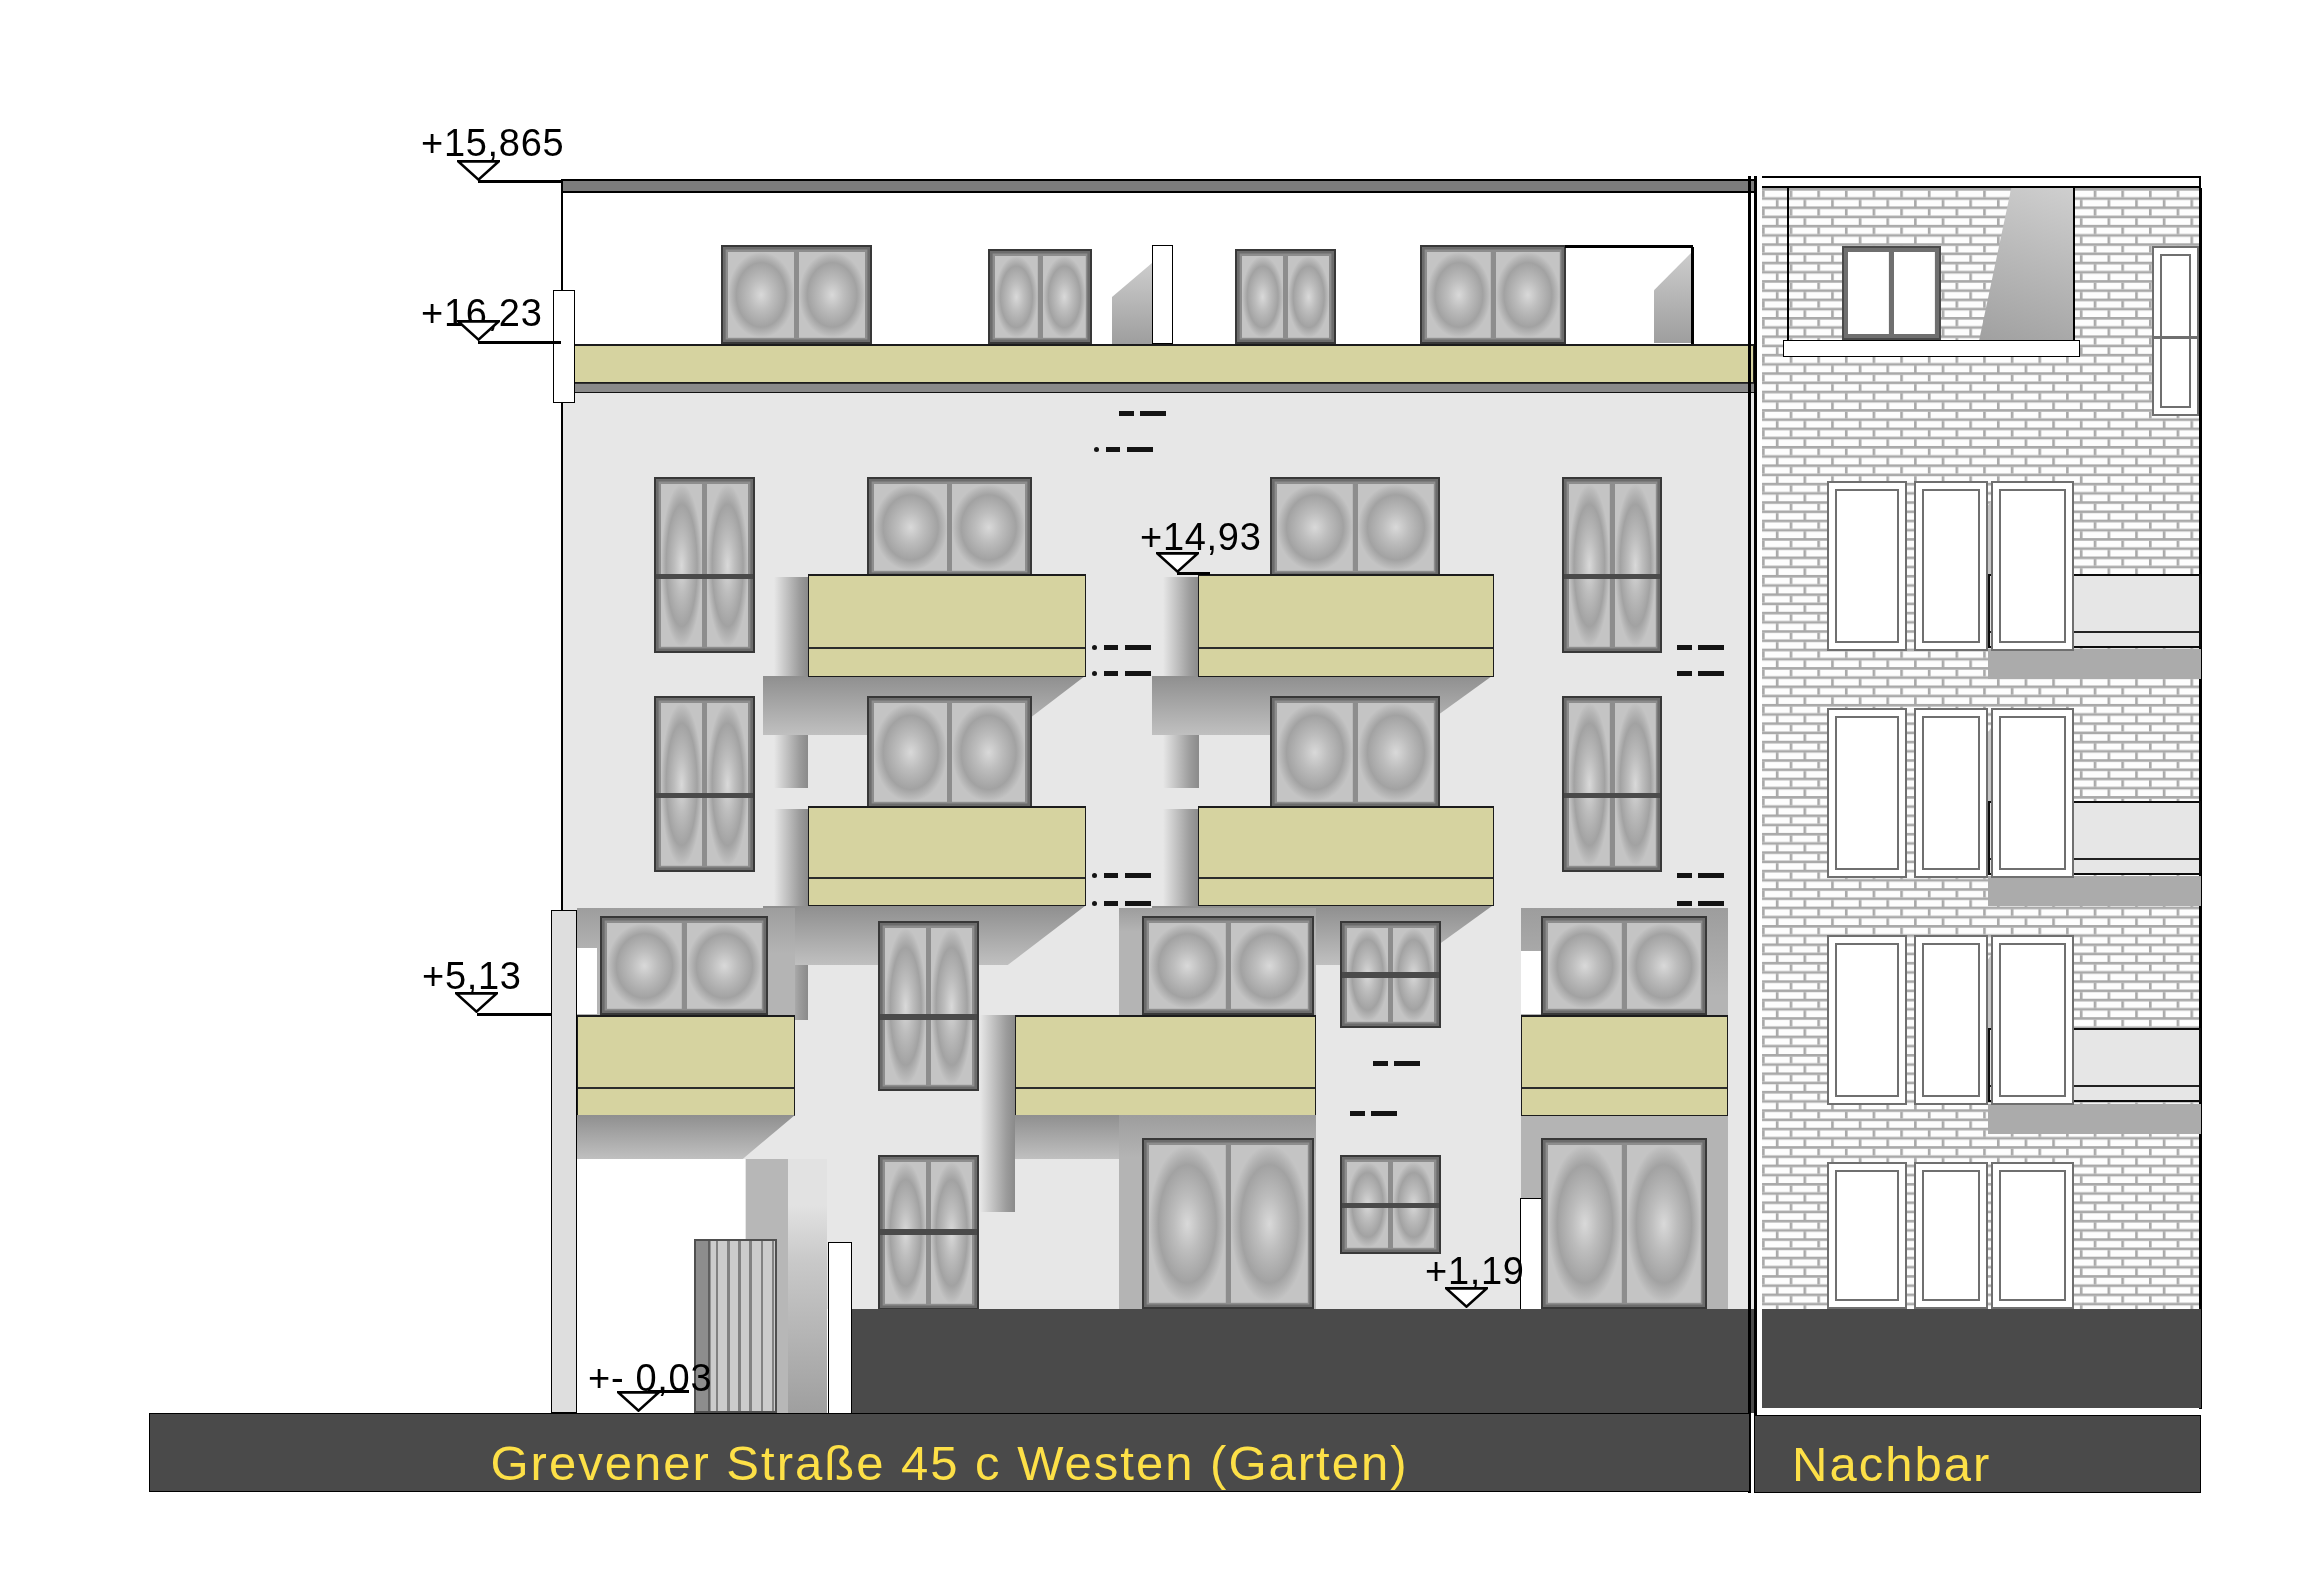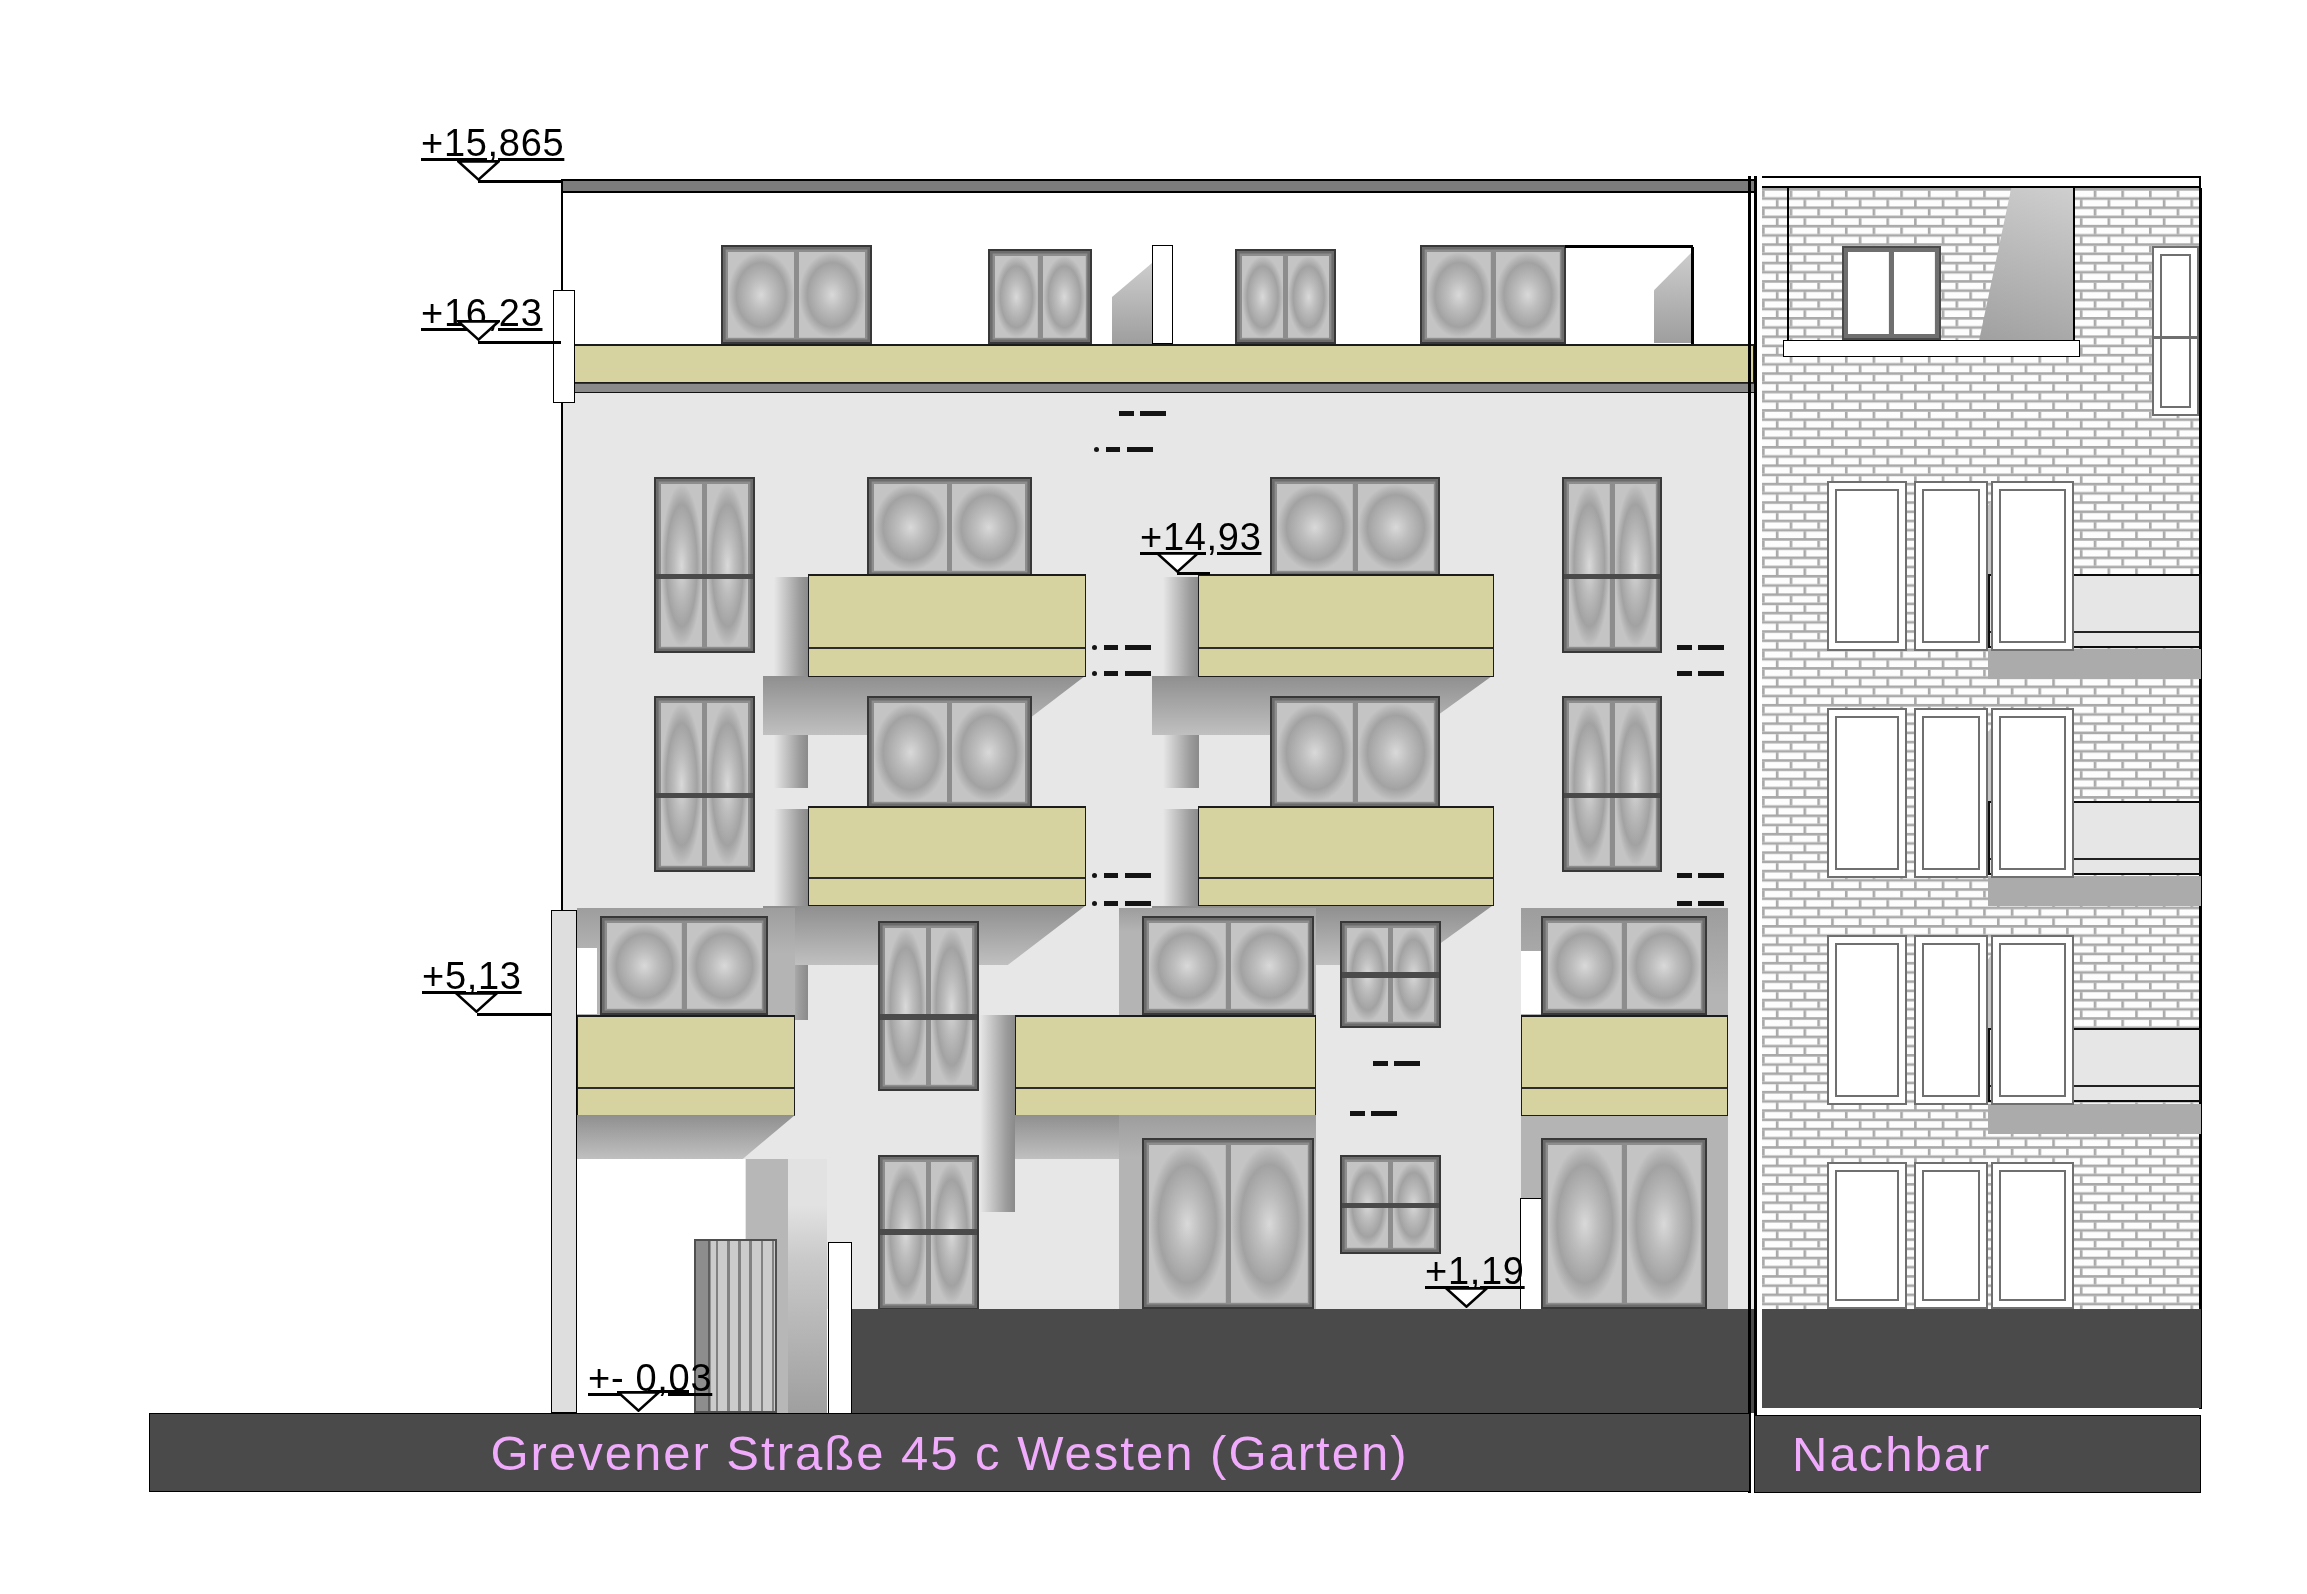--- a/index.html
+++ b/index.html
@@ -51,23 +51,23 @@
         clip-path:polygon(34% 0,100% 0,100% 100%,0 100%);}
   
   .gate{border:2.6px solid #4f4f4f;
         background:repeating-linear-gradient(90deg,#cccccc 0 8.6px,#828282 8.6px 11.2px);
         box-shadow:inset 12px 0 0 #8d8d8d,inset 14.5px 0 0 #5f5f5f;}
   
   .dm{display:flex;align-items:center;gap:6.6px;}
   .dm i{display:block;height:4.6px;background:#141414;}
   .dm b{display:block;width:5.3px;height:5.3px;background:#141414;border-radius:50%;}
   
-  .mlabel{font-size:38px;color:#000;white-space:nowrap;letter-spacing:0.7px;text-decoration:underline;}
-  .titlebar{background:var(--plinth);border:1.3px solid #000;color:#f0abfc;font-size:49px;
-            letter-spacing:2px;display:flex;align-items:center;}
+  .mlabel{font-size:38px;color:#000;white-space:nowrap;letter-spacing:0.7px;}
+  .titlebar{background:var(--plinth);border:1.3px solid #000;color:#fde047;font-size:49px;
+            letter-spacing:2px;display:flex;align-items:flex-end;}
   .titlebar.center{justify-content:center;}
   svg.mtri{display:block;}
 </style>
 </head>
 <body>
 
 <div id="stage">
 
   <div class="abs roof" style="left:561px;top:179px;width:1193px;height:14px;border-left:2px solid #000;"></div>
   <div class="abs" style="left:561px;top:193px;width:1193px;height:151px;background:#fff;border-left:2px solid #000;"></div>

